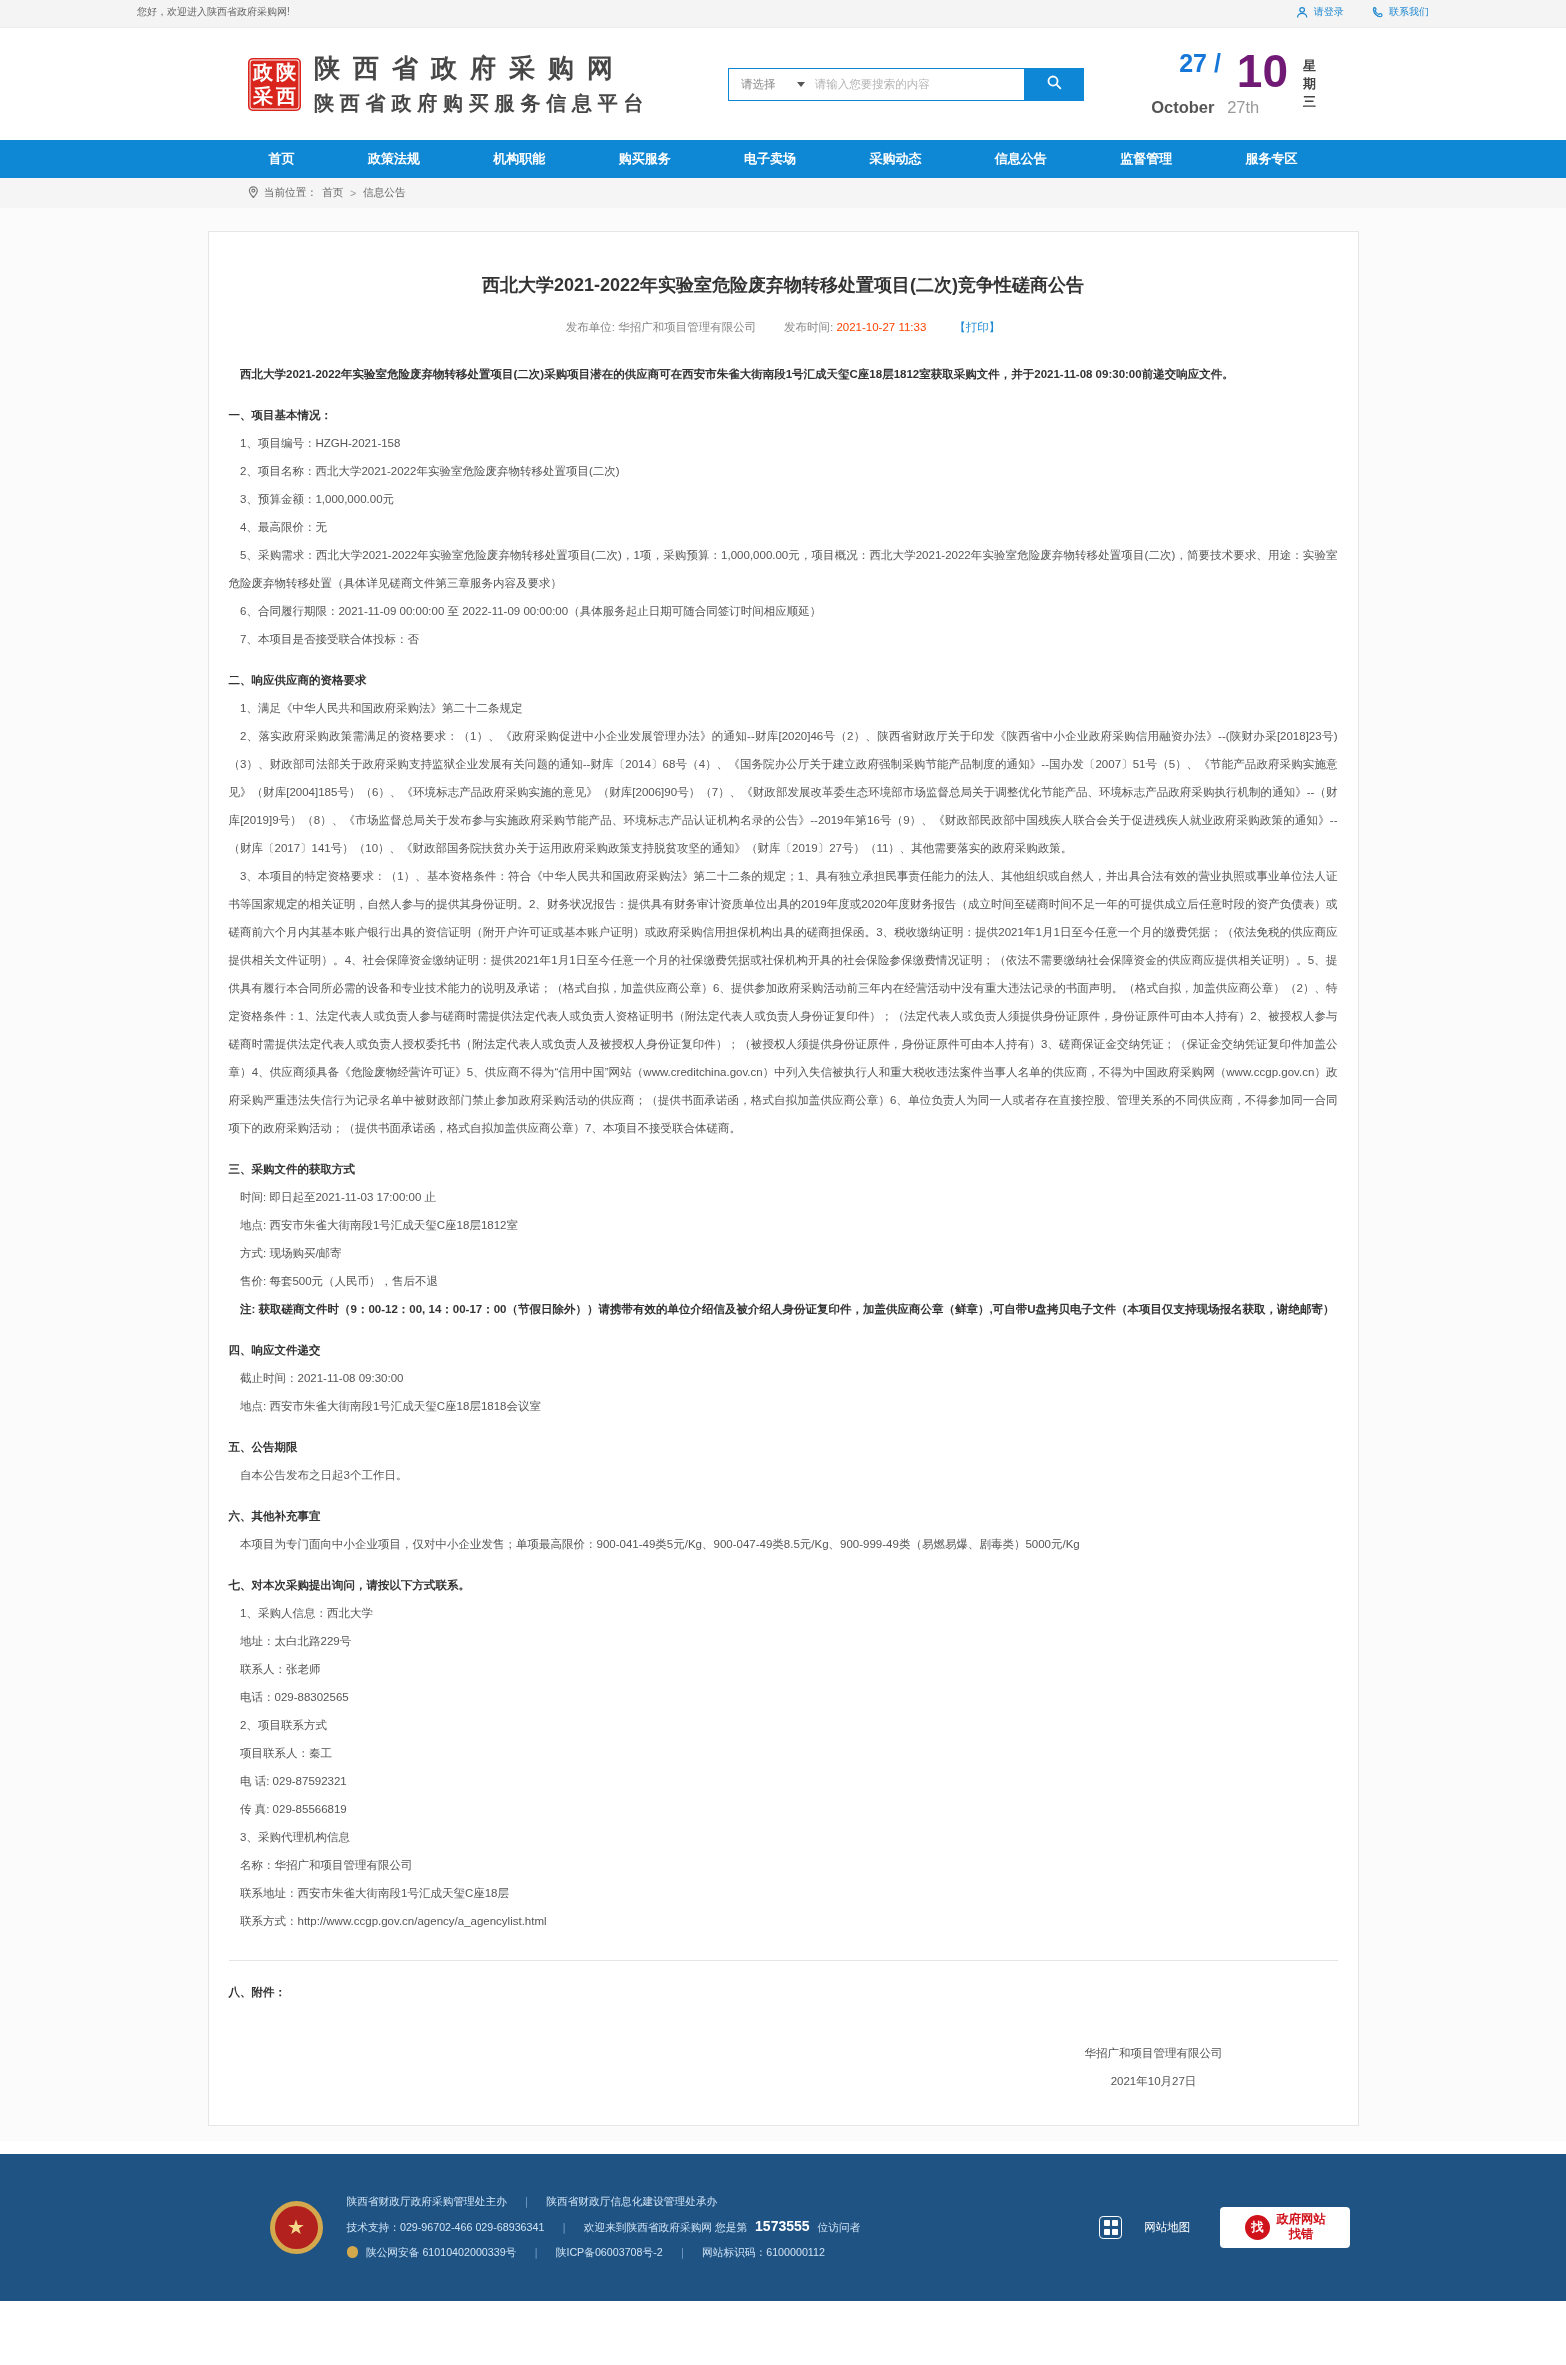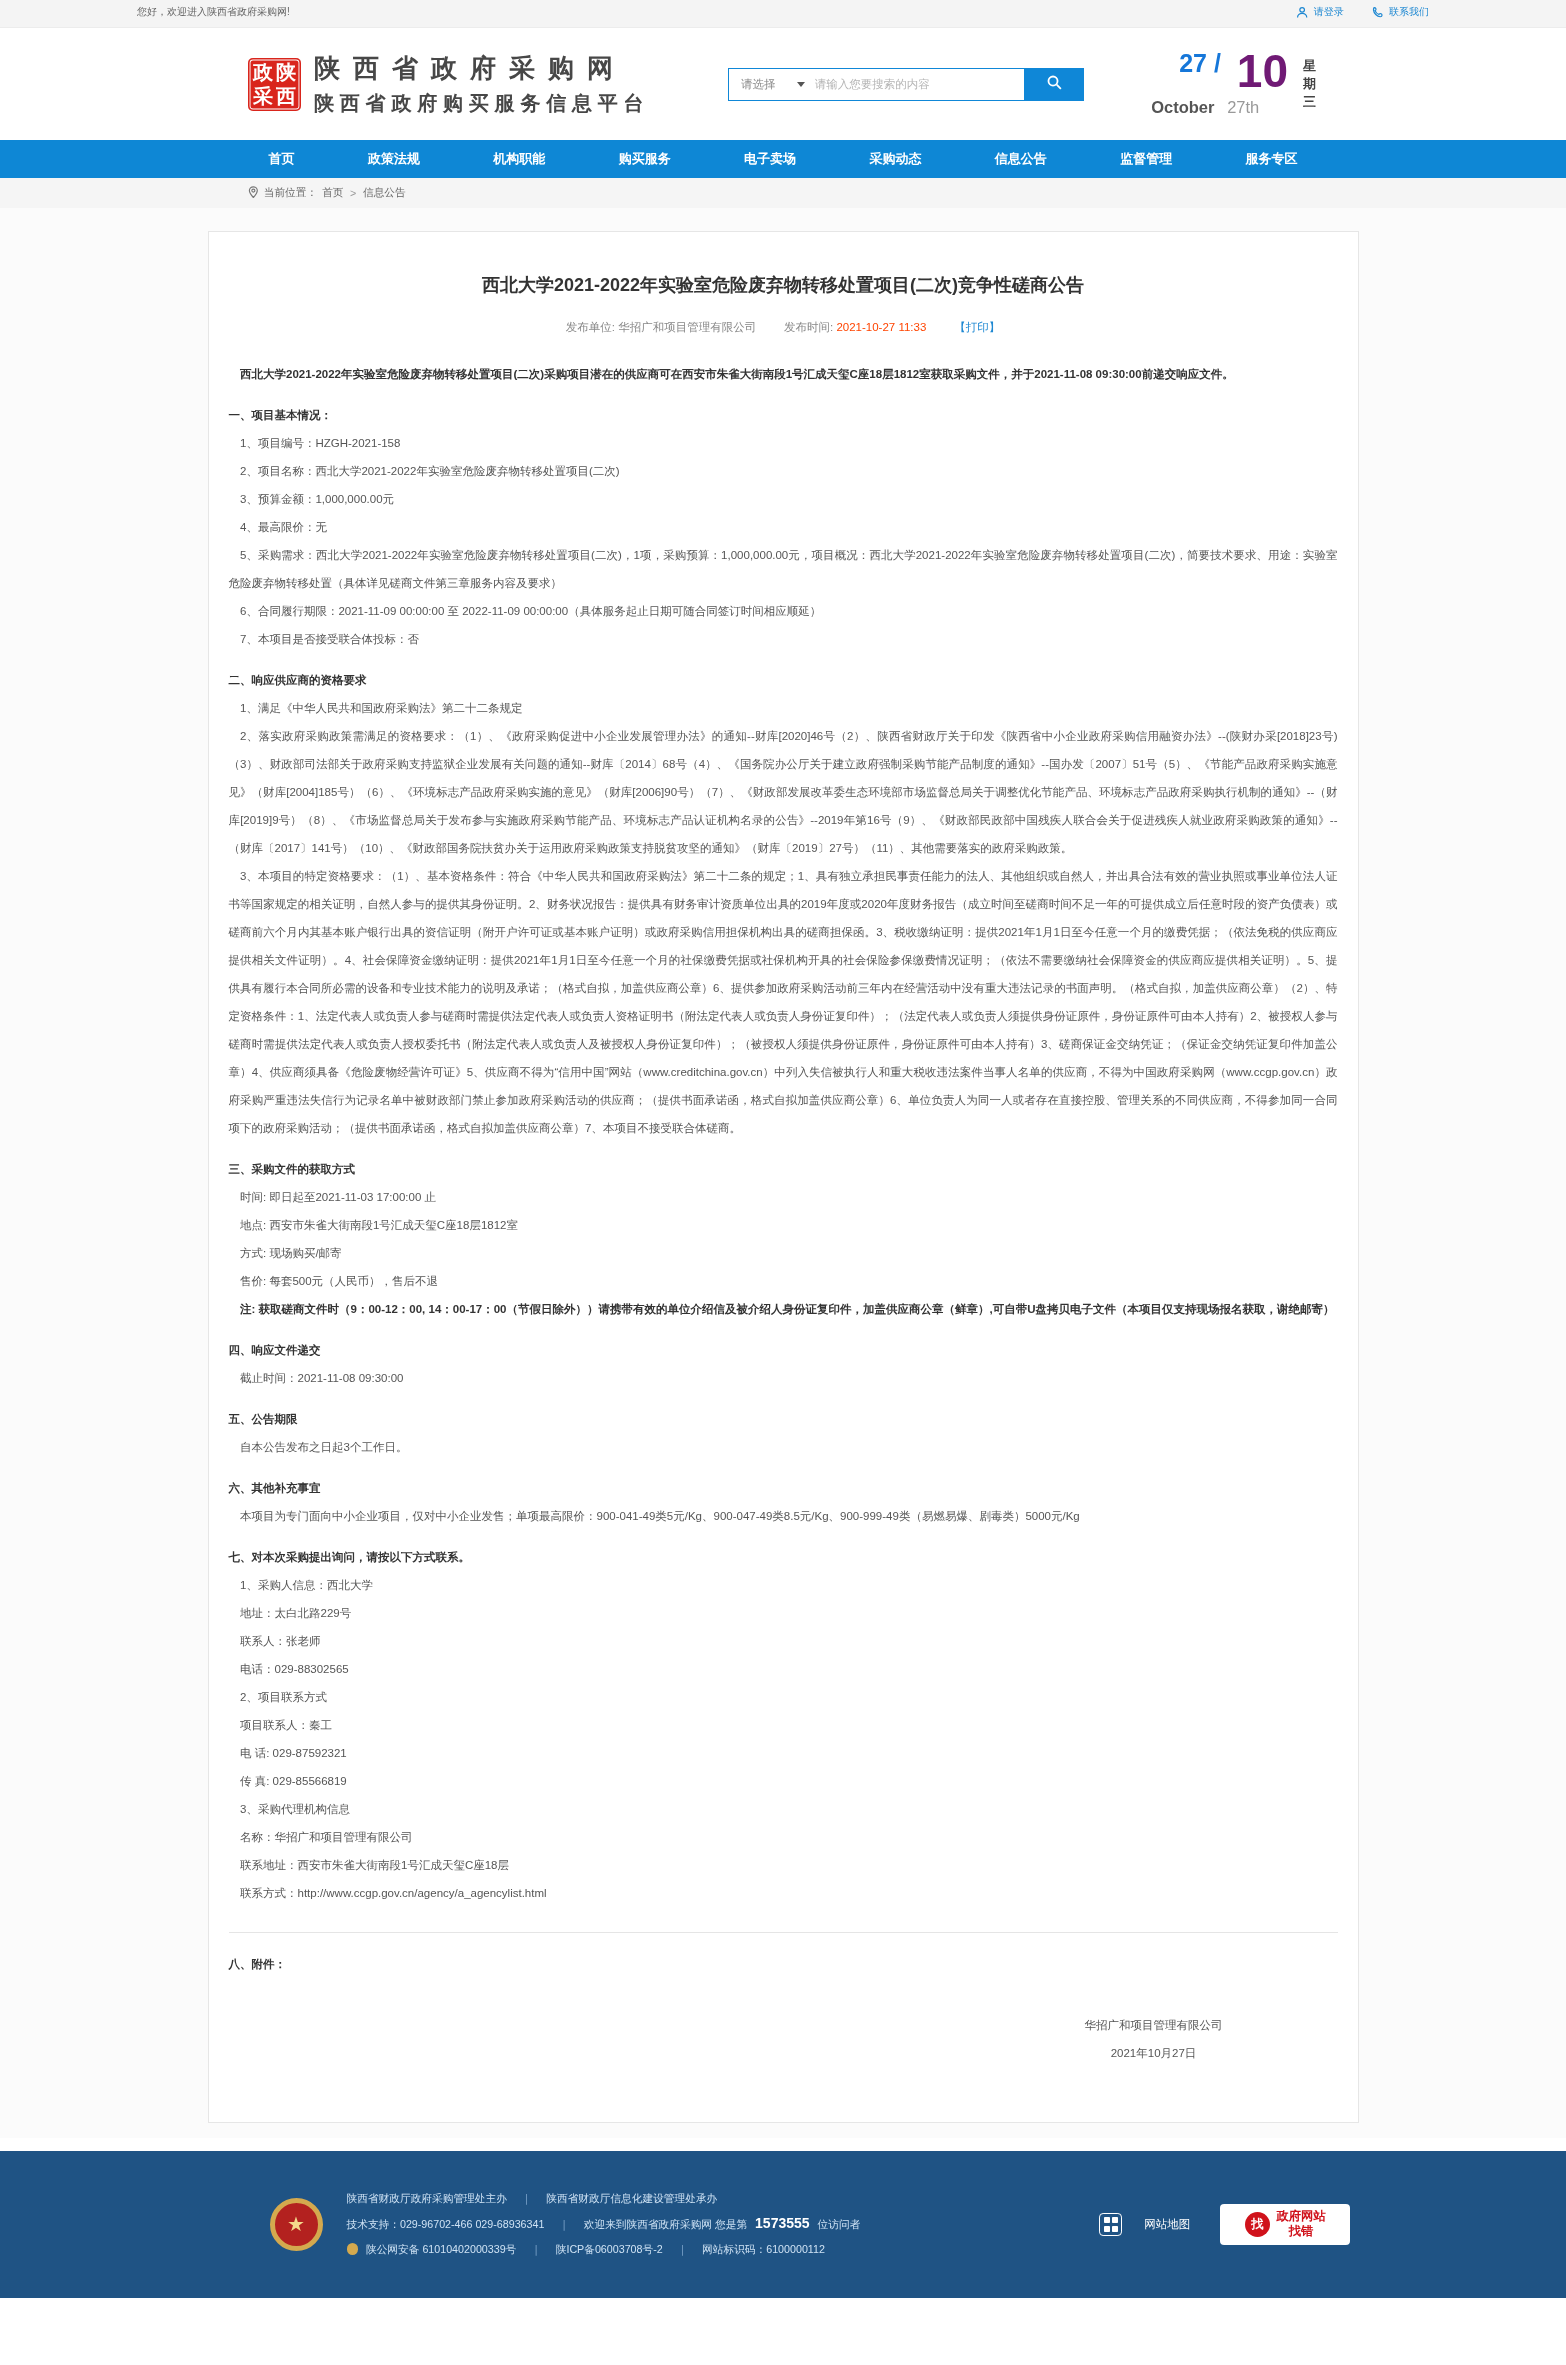--- a/index.html
+++ b/index.html
@@ -53,21 +53,21 @@
   .nav-item { color:#fff; font-size:13px; font-weight:bold; text-decoration:none; cursor:pointer; }
 
   
   .crumbbar { background:#f5f5f5; height:30px; }
   .crumb-inner { display:flex; align-items:center; height:30px; gap:5px; color:#666; font-size:10.7px; }
   .crumb-link { color:#666; text-decoration:none; cursor:pointer; }
   .crumb-sep { color:#999; margin:0 1.6px; }
 
   
   .page-bg { background:#fbfbfb; padding:23px 0 15px; }
-  .panel { width:1151px; margin:0 auto; background:#fff; border:0.8px solid #e6e6e6; padding:40px 20px 55px; }
+  .panel { width:1151px; margin:0 auto; background:#fff; border:0.8px solid #e6e6e6; padding:40px 20px 30px; }
   .ann-title { text-align:center; font-size:18px; font-weight:bold; color:#333; line-height:1.5; }
   .ann-meta { text-align:center; margin-top:21.4px; font-size:11.5px; color:#888; }
   .ann-meta .gap { display:inline-block; width:21.4px; }
   .meta-time { color:#ff4400; }
   .print-link { color:#1e88d2; text-decoration:none; cursor:pointer; }
   .ann-body { margin-top:25px; }
   .para { line-height:28px; font-size:11.5px; color:#555; text-align:justify; margin:0; }
   .para.intro { font-weight:bold; color:#333; text-indent:11.5px; margin-bottom:5px; }
   .para.heading { font-weight:bold; color:#333; margin-top:13px; }
   .para.item { text-indent:11.5px; }
@@ -217,20 +217,21 @@
         <p class="para item">2、落实政府采购政策需满足的资格要求：（1）、《政府采购促进中小企业发展管理办法》的通知--财库[2020]46号（2）、陕西省财政厅关于印发《陕西省中小企业政府采购信用融资办法》--(陕财办采[2018]23号)（3）、财政部司法部关于政府采购支持监狱企业发展有关问题的通知--财库〔2014〕68号（4）、《国务院办公厅关于建立政府强制采购节能产品制度的通知》--国办发〔2007〕51号（5）、《节能产品政府采购实施意见》（财库[2004]185号）（6）、《环境标志产品政府采购实施的意见》（财库[2006]90号）（7）、《财政部发展改革委生态环境部市场监督总局关于调整优化节能产品、环境标志产品政府采购执行机制的通知》--（财库[2019]9号）（8）、《市场监督总局关于发布参与实施政府采购节能产品、环境标志产品认证机构名录的公告》--2019年第16号（9）、《财政部民政部中国残疾人联合会关于促进残疾人就业政府采购政策的通知》--（财库〔2017〕141号）（10）、《财政部国务院扶贫办关于运用政府采购政策支持脱贫攻坚的通知》（财库〔2019〕27号）（11）、其他需要落实的政府采购政策。</p>
         <p class="para item">3、本项目的特定资格要求：（1）、基本资格条件：符合《中华人民共和国政府采购法》第二十二条的规定；1、具有独立承担民事责任能力的法人、其他组织或自然人，并出具合法有效的营业执照或事业单位法人证书等国家规定的相关证明，自然人参与的提供其身份证明。2、财务状况报告：提供具有财务审计资质单位出具的2019年度或2020年度财务报告（成立时间至磋商时间不足一年的可提供成立后任意时段的资产负债表）或磋商前六个月内其基本账户银行出具的资信证明（附开户许可证或基本账户证明）或政府采购信用担保机构出具的磋商担保函。3、税收缴纳证明：提供2021年1月1日至今任意一个月的缴费凭据；（依法免税的供应商应提供相关文件证明）。4、社会保障资金缴纳证明：提供2021年1月1日至今任意一个月的社保缴费凭据或社保机构开具的社会保险参保缴费情况证明；（依法不需要缴纳社会保障资金的供应商应提供相关证明）。5、提供具有履行本合同所必需的设备和专业技术能力的说明及承诺；（格式自拟，加盖供应商公章）6、提供参加政府采购活动前三年内在经营活动中没有重大违法记录的书面声明。（格式自拟，加盖供应商公章）（2）、特定资格条件：1、法定代表人或负责人参与磋商时需提供法定代表人或负责人资格证明书（附法定代表人或负责人身份证复印件）；（法定代表人或负责人须提供身份证原件，身份证原件可由本人持有）2、被授权人参与磋商时需提供法定代表人或负责人授权委托书（附法定代表人或负责人及被授权人身份证复印件）；（被授权人须提供身份证原件，身份证原件可由本人持有）3、磋商保证金交纳凭证；（保证金交纳凭证复印件加盖公章）4、供应商须具备《危险废物经营许可证》5、供应商不得为“信用中国”网站（www.creditchina.gov.cn）中列入失信被执行人和重大税收违法案件当事人名单的供应商，不得为中国政府采购网（www.ccgp.gov.cn）政府采购严重违法失信行为记录名单中被财政部门禁止参加政府采购活动的供应商；（提供书面承诺函，格式自拟加盖供应商公章）6、单位负责人为同一人或者存在直接控股、管理关系的不同供应商，不得参加同一合同项下的政府采购活动；（提供书面承诺函，格式自拟加盖供应商公章）7、本项目不接受联合体磋商。</p>
         <p class="para heading">三、采购文件的获取方式</p>
         <p class="para item">时间: 即日起至2021-11-03 17:00:00 止</p>
         <p class="para item">地点: 西安市朱雀大街南段1号汇成天玺C座18层1812室</p>
         <p class="para item">方式: 现场购买/邮寄</p>
         <p class="para item">售价: 每套500元（人民币），售后不退</p>
         <p class="para note">注: 获取磋商文件时（9：00-12：00, 14：00-17：00（节假日除外））请携带有效的单位介绍信及被介绍人身份证复印件，加盖供应商公章（鲜章）,可自带U盘拷贝电子文件（本项目仅支持现场报名获取，谢绝邮寄）</p>
         <p class="para heading">四、响应文件递交</p>
         <p class="para item">截止时间：2021-11-08 09:30:00</p>
+        <p class="para item">地点: 西安市朱雀大街南段1号汇成天玺C座18层1818会议室</p>
         <p class="para heading">五、公告期限</p>
         <p class="para item">自本公告发布之日起3个工作日。</p>
         <p class="para heading">六、其他补充事宜</p>
         <p class="para item">本项目为专门面向中小企业项目，仅对中小企业发售；单项最高限价：900-041-49类5元/Kg、900-047-49类8.5元/Kg、900-999-49类（易燃易爆、剧毒类）5000元/Kg</p>
         <p class="para heading">七、对本次采购提出询问，请按以下方式联系。</p>
         <p class="para item">1、采购人信息：西北大学</p>
         <p class="para item">地址：太白北路229号</p>
         <p class="para item">联系人：张老师</p>
         <p class="para item">电话：029-88302565</p>
         <p class="para item">2、项目联系方式</p>

